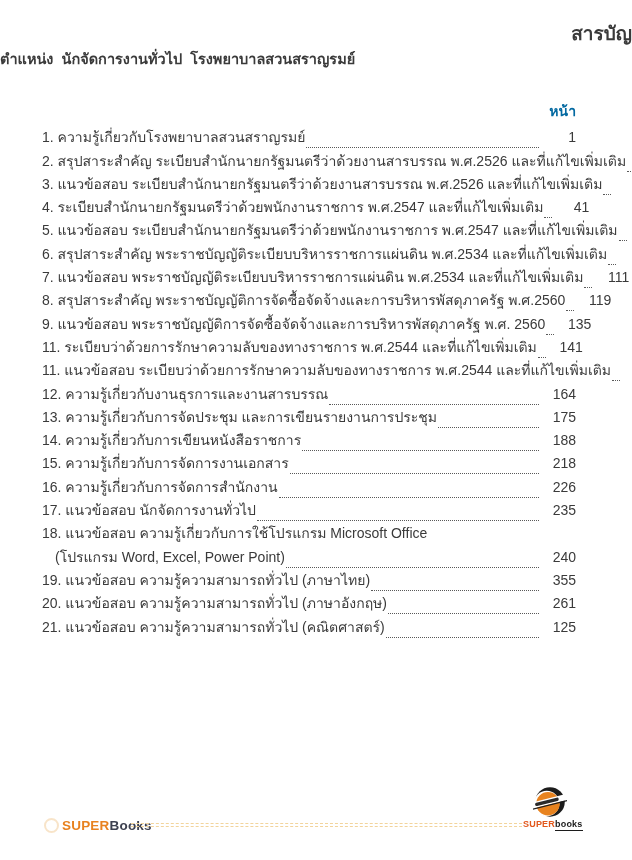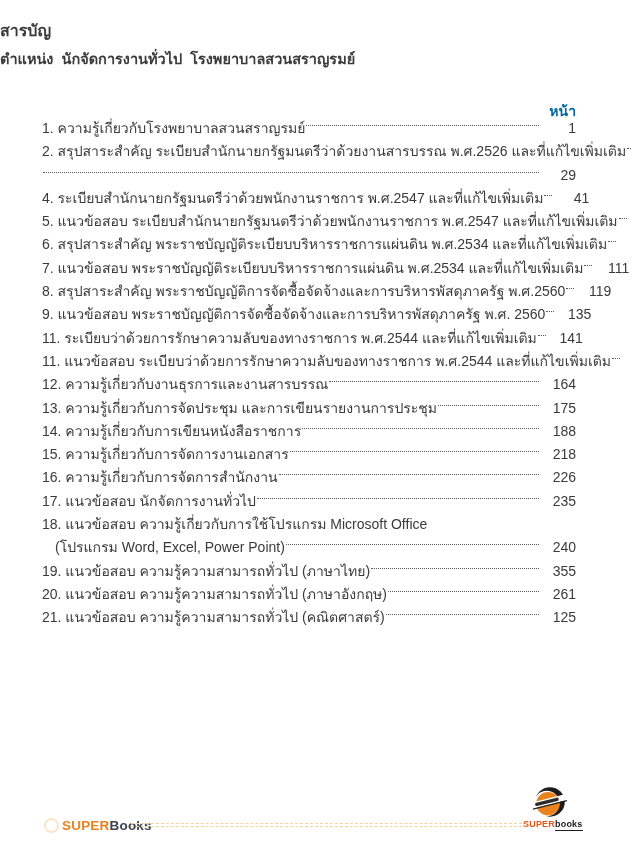--- a/index.html
+++ b/index.html
@@ -9,40 +9,40 @@
     font-family: "Liberation Sans", sans-serif;
     color: #3a3a3a;
     position: relative;
     overflow: hidden;
   }
   .page { position: absolute; inset: 0; background: #ffffff; }
 
   
   .doc-title {
     position: absolute; top: 18px; left: 0; right: 0;
-    text-align: left; font-size: 16px; font-weight: bold;
+    text-align: right; font-size: 19px; font-weight: bold;
     color: #3a3a3a; white-space: pre;
   }
   .doc-subtitle {
     position: absolute; top: 47px; left: 0; right: 0;
     text-align: left; font-size: 14.5px; font-weight: bold;
     color: #3a3a3a; white-space: pre;
   }
   .page-col-label {
     position: absolute; top: 100px; left: 0; width: 576px;
     text-align: right; font-size: 14px; font-weight: bold;
     color: #0369a1;
   }
 
   
   .toc {
     position: absolute; top: 121px; left: 42px; width: 534px; 
   }
   .toc-row {
-    display: flex; align-items: flex-start;
+    display: flex; align-items: flex-end;
     height: 23.3px; font-size: 14px; color: #3a3a3a;
   }
   .toc-row .txt { white-space: nowrap; line-height: 1; }
   .toc-row.indent .txt { padding-left: 13px; }
   .toc-row .dots {
     flex: 1; min-width: 8px;
     border-bottom: 1.6px dotted #595959;
     transform: translateY(4px);
     margin: 0 3px 0 1px;
   }
@@ -94,20 +94,21 @@
       <div class="toc-row">
         <span class="txt">1. ความรู้เกี่ยวกับโรงพยาบาลสวนสราญรมย์</span>
         <span class="dots"></span>
         <span class="pg">1</span>
       </div>
       <div class="toc-row">
         <span class="txt">2. สรุปสาระสำคัญ ระเบียบสำนักนายกรัฐมนตรีว่าด้วยงานสารบรรณ พ.ศ.2526 และที่แก้ไขเพิ่มเติม</span>
         <span class="dots"></span>
       </div>
       <div class="toc-row">
+        <span class="txt">3. แนวข้อสอบ ระเบียบสำนักนายกรัฐมนตรีว่าด้วยงานสารบรรณ พ.ศ.2526 และที่แก้ไขเพิ่มเติม</span>
         <span class="dots"></span>
         <span class="pg">29</span>
       </div>
       <div class="toc-row">
         <span class="txt">4. ระเบียบสำนักนายกรัฐมนตรีว่าด้วยพนักงานราชการ พ.ศ.2547 และที่แก้ไขเพิ่มเติม</span>
         <span class="dots"></span>
         <span class="pg">41</span>
       </div>
       <div class="toc-row">
         <span class="txt">5. แนวข้อสอบ ระเบียบสำนักนายกรัฐมนตรีว่าด้วยพนักงานราชการ พ.ศ.2547 และที่แก้ไขเพิ่มเติม</span>

